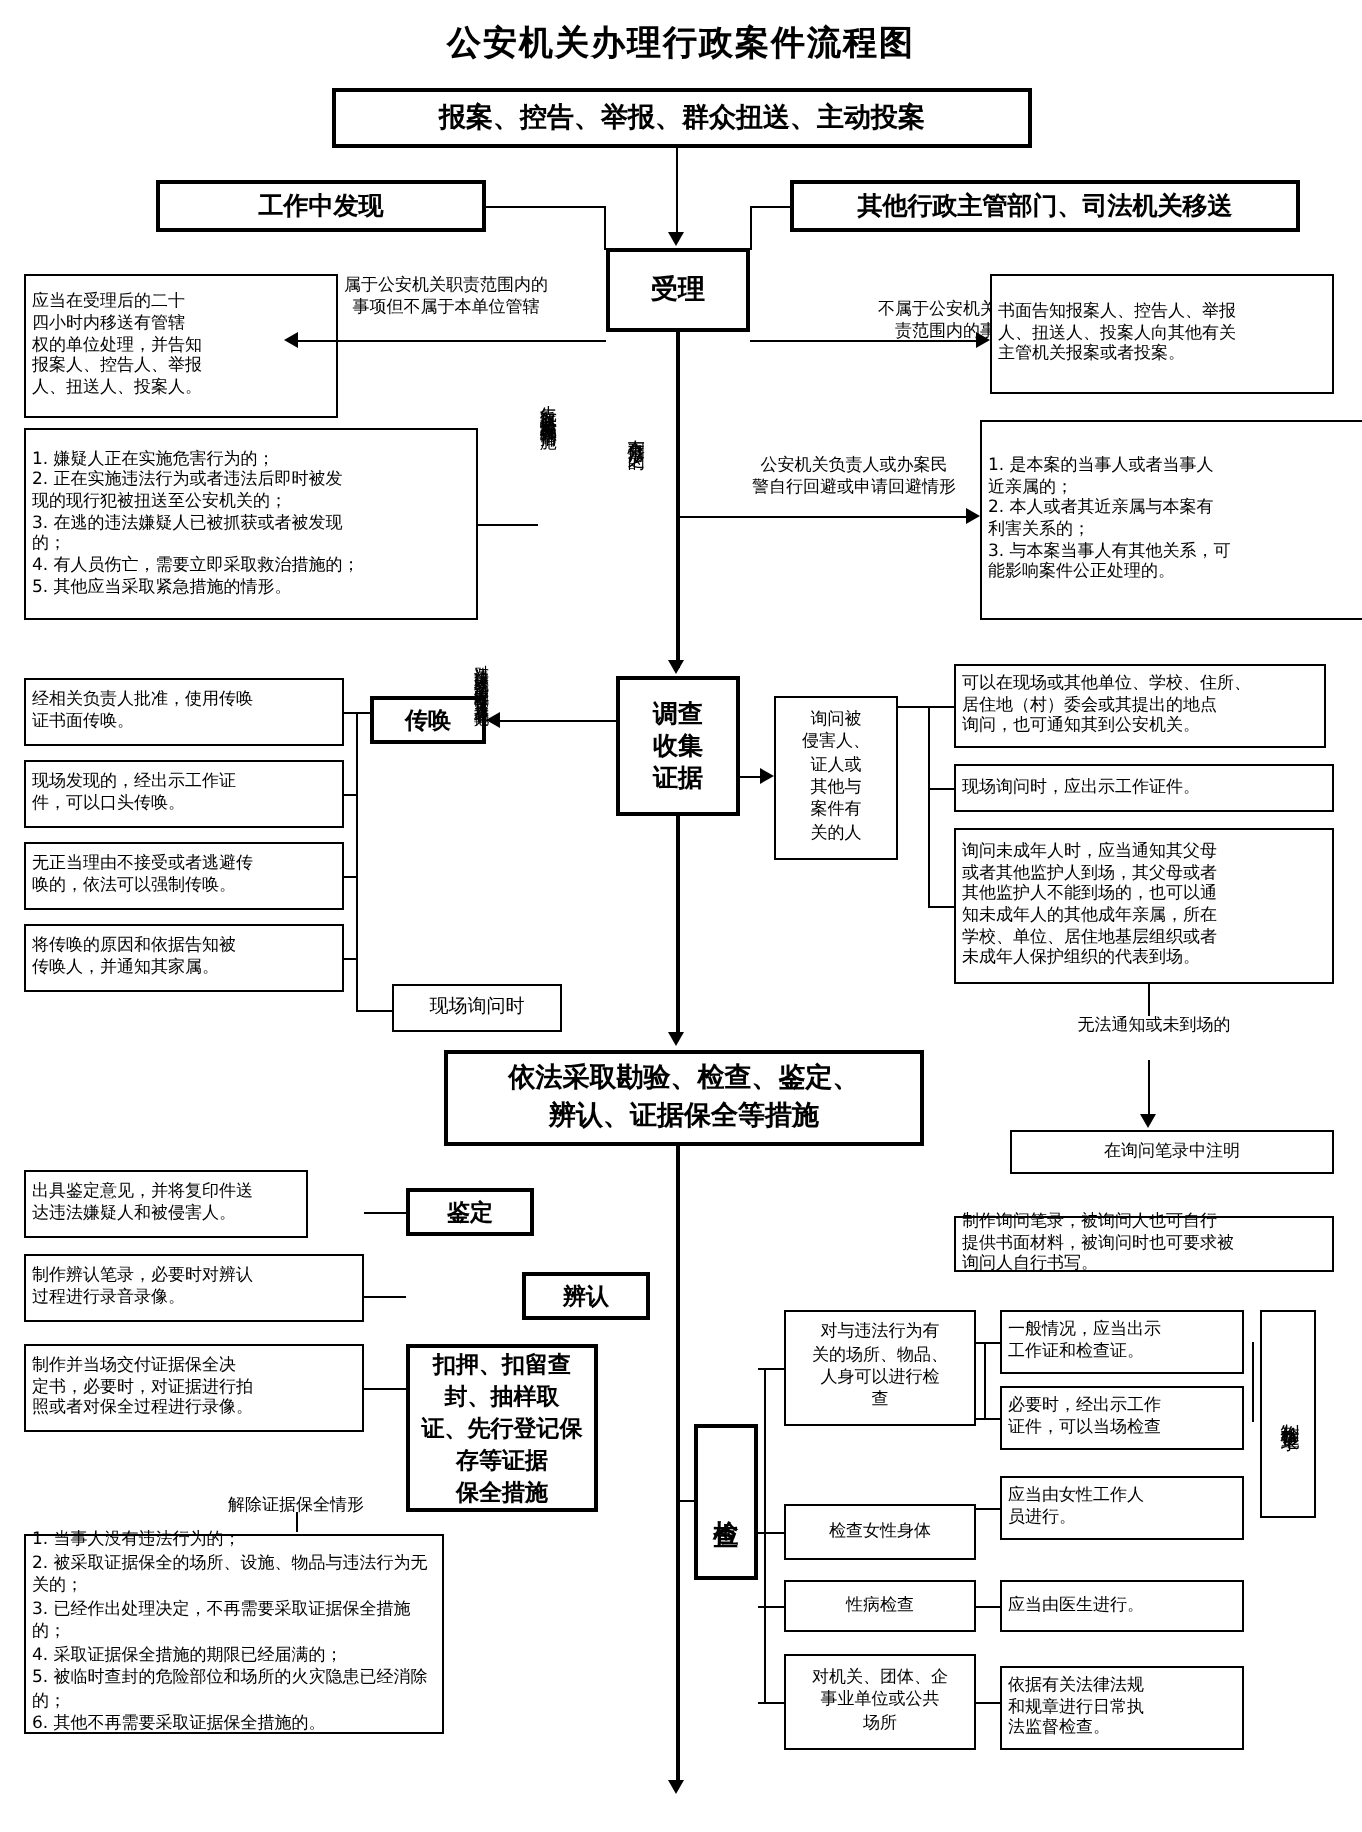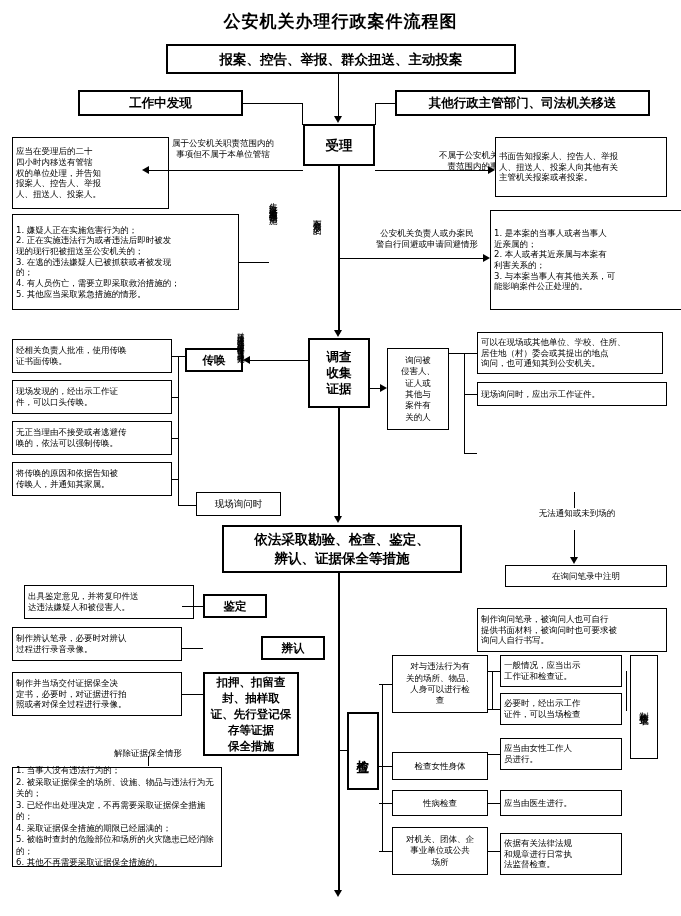--- a/index.html
+++ b/index.html
@@ -229,51 +229,59 @@
   <div class="arrow arr-right" style="left:380px; top:384px;"></div>
 
   <div class="box left fs8" style="left:477px; top:332px; width:186px; height:42px;">
     <span style="white-space:pre-line;">可以在现场或其他单位、学校、住所、
 居住地（村）委会或其提出的地点
 询问，也可通知其到公安机关。</span>
   </div>
   <div class="box left fs8" style="left:477px; top:382px; width:190px; height:24px;">
     <span>现场询问时，应出示工作证件。</span>
   </div>
+  <div class="box left fs8" style="left:477px; top:414px; width:190px; height:78px;">
+    <span style="white-space:pre-line;">询问未成年人时，应当通知其父母
+或者其他监护人到场，其父母或者
+其他监护人不能到场的，也可以通
+知未成年人的其他成年亲属，所在
+学校、单位、居住地基层组织或者
+未成年人保护组织的代表到场。</span>
+  </div>
 
   <div class="ln vln" style="left:464px; top:353px; height:100px;"></div>
   <div class="ln hln" style="left:449px; top:353px; width:28px;"></div>
   <div class="ln hln" style="left:464px; top:394px; width:13px;"></div>
   <div class="ln hln" style="left:464px; top:453px; width:13px;"></div>
 
   <div class="lbl fs8" style="left:512px; top:508px; width:130px; text-align:center;">无法通知或未到场的</div>
   <div class="box fs8" style="left:505px; top:565px; width:162px; height:22px;">
     <span>在询问笔录中注明</span>
   </div>
   <div class="ln vln" style="left:574px; top:492px; height:16px;"></div>
   <div class="ln vln" style="left:574px; top:530px; height:28px;"></div>
   <div class="arrow arr-down" style="left:570px; top:557px;"></div>
 
-  <div class="box left fs8" style="left:477px; top:608px; width:190px; height:44px;">
+  <div class="box left fs8" style="left:477px; top:608px; width:190px; height:28px;">
     <span style="white-space:pre-line;">制作询问笔录，被询问人也可自行
 提供书面材料，被询问时也可要求被
 询问人自行书写。</span>
   </div>
 
   <div class="box thick bold fs13" style="left:222px; top:525px; width:240px; height:48px; line-height:1.4;">
     <span style="white-space:pre-line;">依法采取勘验、检查、鉴定、
 辨认、证据保全等措施</span>
   </div>
   <div class="ln vln" style="left:338px; top:408px; width:2px; height:110px;"></div>
   <div class="arrow arr-down" style="left:334px; top:516px;"></div>
 
   <div class="box thick bold fs11" style="left:203px; top:594px; width:64px; height:24px;">
     <span>鉴定</span>
   </div>
-  <div class="box left fs8" style="left:24px; top:585px; width:170px; height:34px;">
+  <div class="box left fs8" style="left:12px; top:585px; width:142px; height:34px;">
     <span style="white-space:pre-line;">出具鉴定意见，并将复印件送
 达违法嫌疑人和被侵害人。</span>
   </div>
   <div class="ln hln" style="left:182px; top:606px; width:21px;"></div>
 
   <div class="box thick bold fs11" style="left:217px; top:636px; width:64px; height:24px;margin-left:44px;">
     <span>辨认</span>
   </div>
   <div class="box left fs8" style="left:12px; top:627px; width:170px; height:34px;">
     <span style="white-space:pre-line;">制作辨认笔录，必要时对辨认

